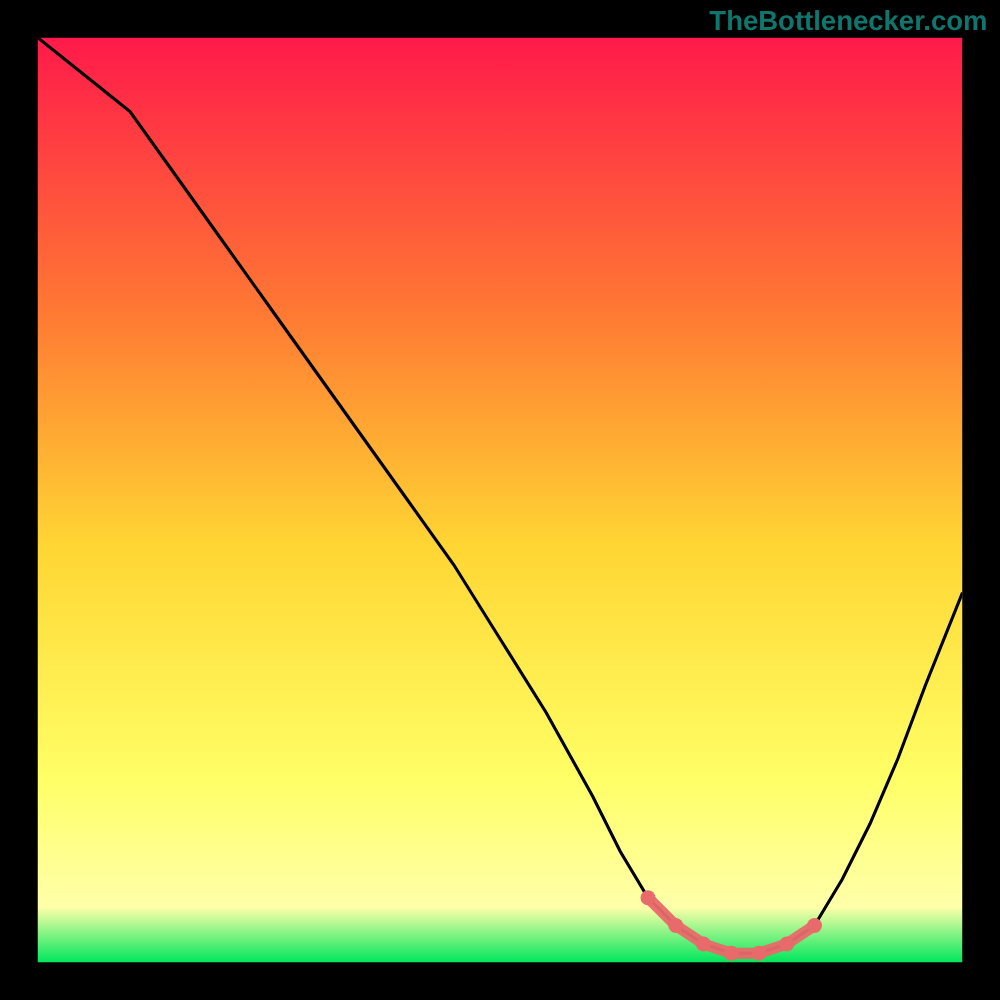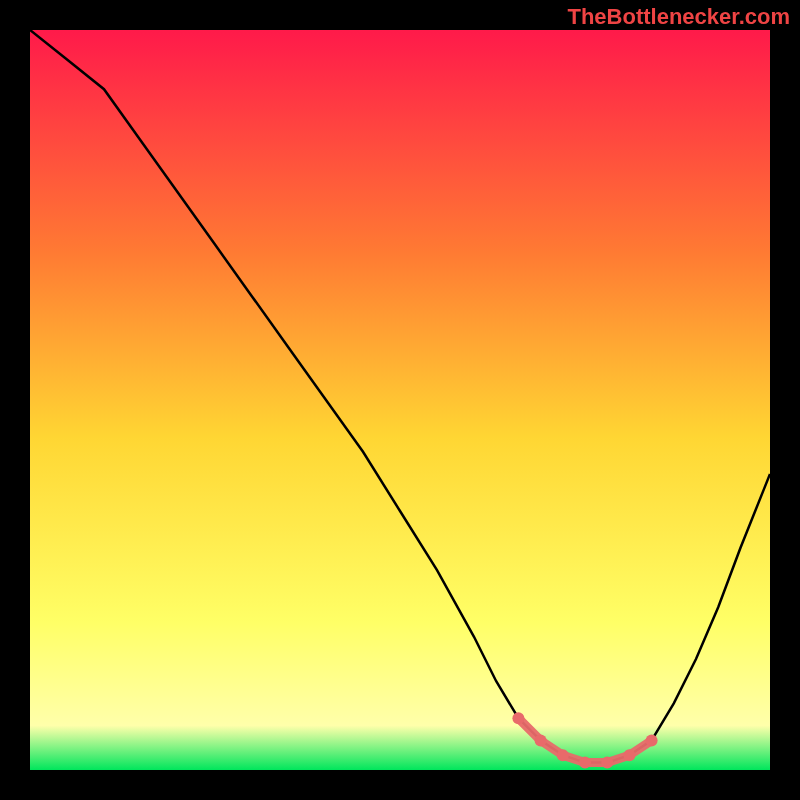--- a/index.html
+++ b/index.html
@@ -8,21 +8,21 @@
     background: #000;
     width: 800px;
     height: 800px;
     position: relative;
     font-family: Arial, sans-serif;
   }
   .watermark {
     position: absolute;
     top: 4px;
     right: 10px;
-    color: #ef4444;
+    color: #0f766e;
     font-size: 22px;
     font-weight: bold;
     z-index: 10;
   }
   .chart-container {
     position: absolute;
     top: 30px;
     left: 30px;
     width: 740px;
     height: 740px;

